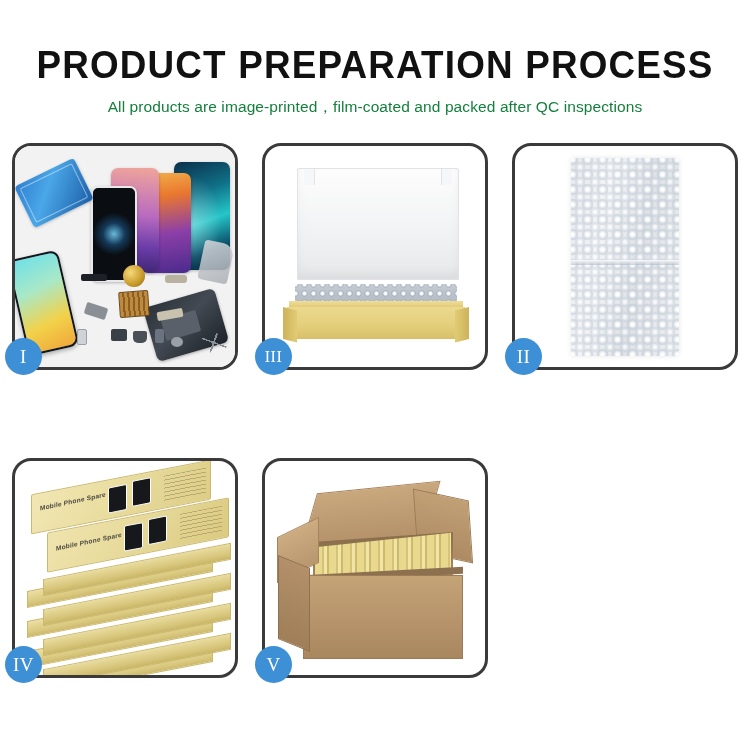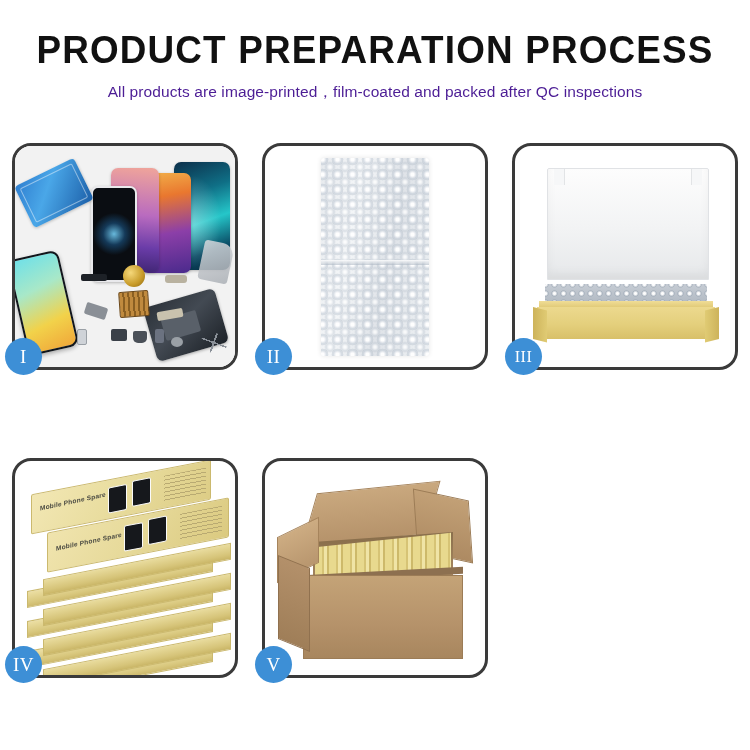--- a/index.html
+++ b/index.html
@@ -5,34 +5,34 @@
   * { box-sizing: border-box; margin: 0; padding: 0; }
   html, body {
     width: 750px; height: 750px;
     background: #ffffff;
     font-family: "Liberation Sans", sans-serif;
     overflow: hidden;
   }
   .page { position: relative; width: 750px; height: 750px; }
 
   
-  .header { padding-top: 31px; text-align: center; }
+  .header { padding-top: 46px; text-align: center; }
   .title {
     font-size: 38px;
     font-weight: 700;
     letter-spacing: 1.2px;
     color: #111111;
     line-height: 1.05;
     transform: scaleX(0.97);
   }
   .subtitle {
     margin-top: 11px;
     font-size: 15.5px;
     font-weight: 400;
-    color: #4c1d95;
+    color: #15803d;
     letter-spacing: 0.1px;
   }
 
   
   .grid {
     position: absolute;
     left: 12px; top: 143px;
     width: 726px;
     display: grid;
     grid-template-columns: repeat(3, 226px);
@@ -437,37 +437,37 @@
           <div class="part p9"></div>
           <div class="screws"></div>
           <div class="tool"></div>
         </div>
       </div>
       <div class="badge">I</div>
     </div>
 
     <div class="card">
       <div class="card-inner">
-        <div class="bubble-sheet">
-          <div class="bubble-fold"></div>
-        </div>
-      </div>
-      <div class="badge">II</div>
-    </div>
-
-    <div class="card">
-      <div class="card-inner">
         <div class="box3-wrap">
           <div class="box3-lid"></div>
           <div class="box3-bubbles"></div>
           <div class="box3-rim"></div>
           <div class="box3-front"></div>
         </div>
       </div>
       <div class="badge wide">III</div>
+    </div>
+
+    <div class="card">
+      <div class="card-inner">
+        <div class="bubble-sheet">
+          <div class="bubble-fold"></div>
+        </div>
+      </div>
+      <div class="badge">II</div>
     </div>
 
     <div class="card">
       <div class="card-inner">
         <div class="stack">
           <div class="sbox sb-layer" style="top:188px"></div>
           <div class="sbox sb-layer2" style="top:176px"></div>
           <div class="sbox sb-layer" style="top:158px"></div>
           <div class="sbox sb-layer2" style="top:146px"></div>
           <div class="sbox sb-layer" style="top:128px"></div>

